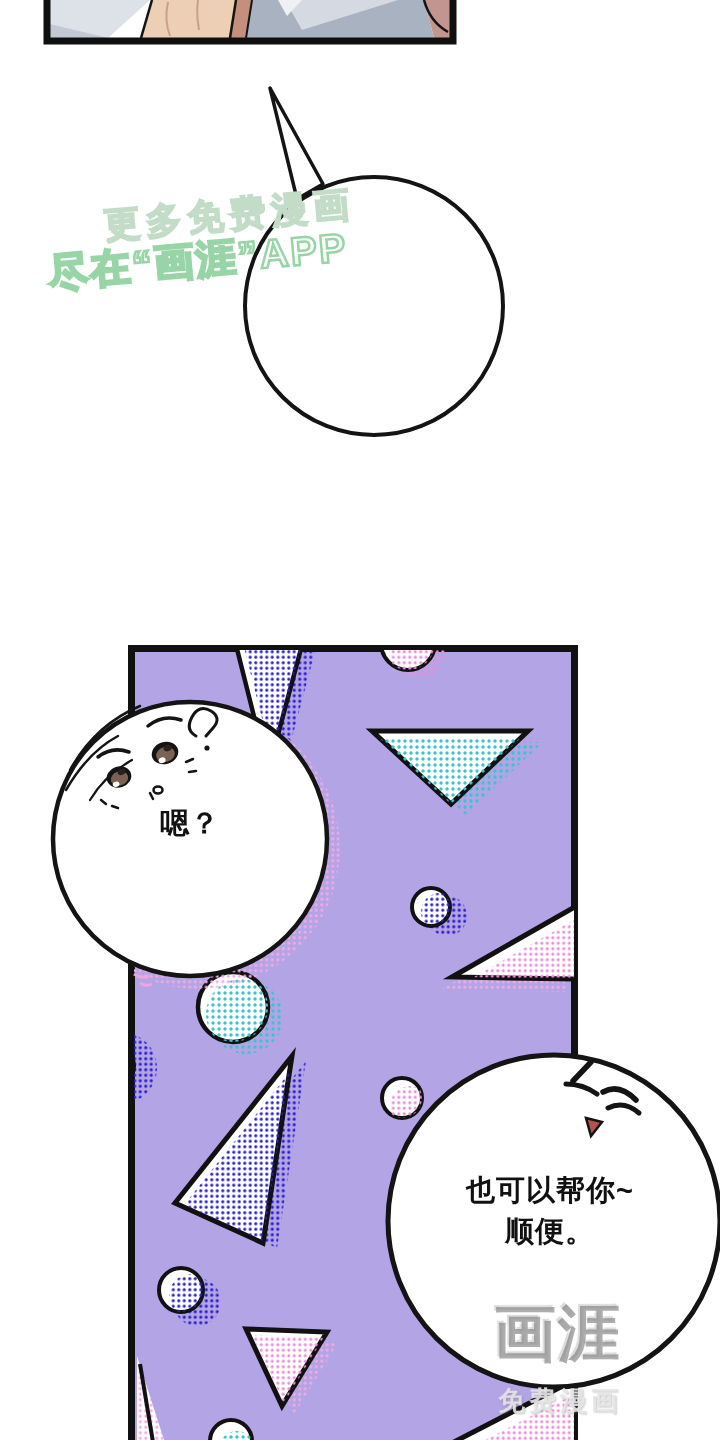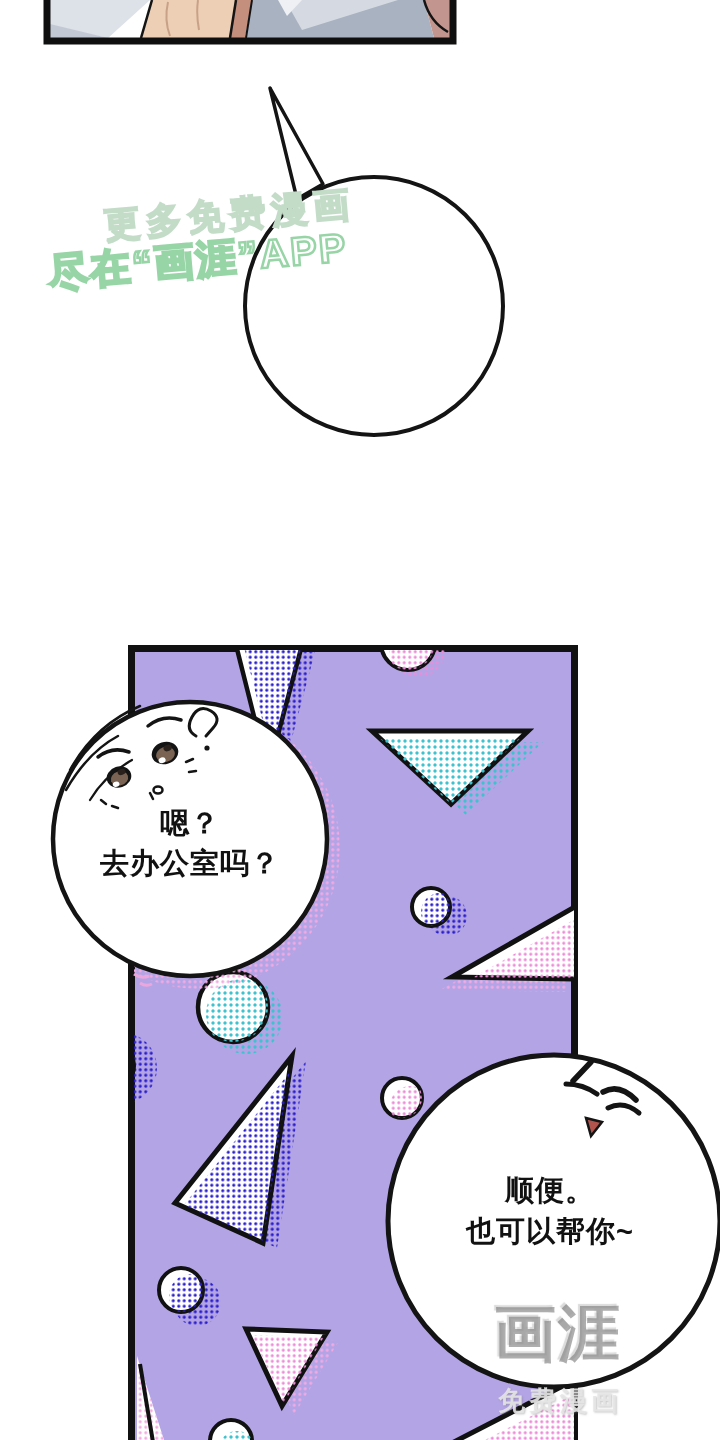--- a/index.html
+++ b/index.html
@@ -271,26 +271,25 @@
         <path d="M603,1092 Q619,1083 636,1100" stroke-width="5.5"></path>
         <path d="M608,1108 Q624,1100 639,1113" stroke-width="5"></path>
         <polygon points="586,1118 602,1122 591,1136" fill="#b0544d" stroke="#141414" stroke-width="2.5"></polygon>
       </g>
     </g>
   </svg>
 
 
   <div class="txt bubble-left-text">
     <div>嗯？</div>
-    <div>去办公室吗？</div>
   </div>
 
   <div class="txt bubble-right-text">
+    <div>也可以帮你~</div>
     <div>顺便。</div>
-    <div>也可以帮你~</div>
   </div>
 
   <div class="wm-green wm-green-1">更多免费漫画</div>
   <div class="wm-green wm-green-2">尽在“画涯”APP</div>
 
   <div class="wm-gray-logo">画涯</div>
   <div class="wm-gray-caption">免费漫画</div>
 
 </div>
 

